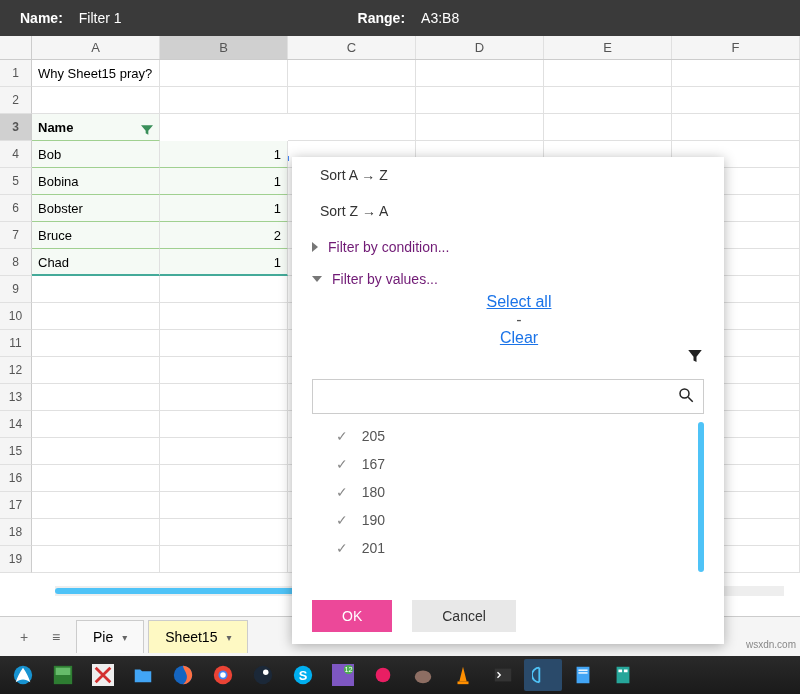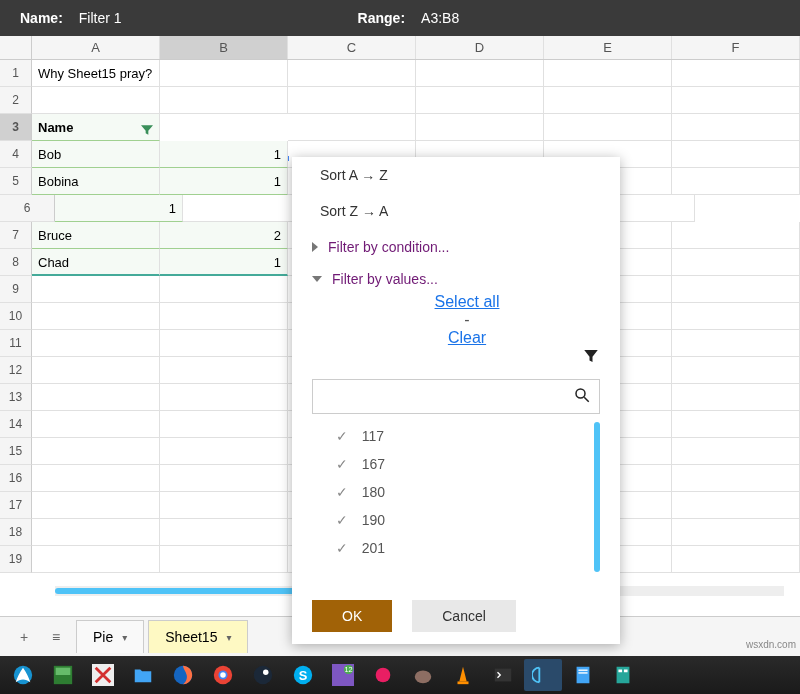--- a/index.html
+++ b/index.html
@@ -20,39 +20,39 @@
 .cell { flex: 0 0 128px; border-right: 1px solid #e0e0e0; border-bottom: 1px solid #e0e0e0; padding: 0 6px; font-size: 13px; line-height: 27px; overflow: hidden; white-space: nowrap; position: relative; }
 .cell.hdr { font-weight: bold; }
 .cell.frange { background: #f5faf5; border-bottom: 1px solid #a0d090; }
 .cell.frange.bot { border-bottom: 2px solid #4a9; }
 .cell.cur { outline: 2px solid #4285f4; outline-offset: -1px; margin-top: 44px; }
 .ficon { position: absolute; right: 4px; top: 6px; width: 16px; height: 16px; }
 .ficon svg { width: 16px; height: 16px; fill: #3a8f5a; }
 .hscroll { position: absolute; left: 55px; right: 16px; bottom: 0; height: 10px; background: #eee; }
 .hscroll .thumb { position: absolute; left: 0; width: 260px; height: 6px; top: 2px; background: #4fc3f7; border-radius: 3px; }
 
-.popup { position: absolute; left: 292px; top: 157px; width: 328px; background: #fff; box-shadow: 0 2px 12px rgba(0,0,0,0.3); z-index: 10; font-size: 14px; padding-bottom: 12px; }
+.popup { position: absolute; left: 292px; top: 157px; width: 432px; background: #fff; box-shadow: 0 2px 12px rgba(0,0,0,0.3); z-index: 10; font-size: 14px; padding-bottom: 12px; }
 .popup .item { padding: 10px 28px; color: #333; cursor: pointer; }
 .popup .sec { padding: 10px 20px 6px 20px; color: #701a75; display: flex; align-items: center; }
 .popup .tri { display: inline-block; width: 0; height: 0; margin-right: 10px; }
 .tri.r { border-top: 5px solid transparent; border-bottom: 5px solid transparent; border-left: 6px solid #777; }
 .tri.d { border-left: 5px solid transparent; border-right: 5px solid transparent; border-top: 6px solid #777; }
 .popup .links { padding: 0 20px 10px 42px; font-size: 16px; display: flex; align-items: center; flex-direction: column; }
 .popup .links a { color: #1a73e8; text-decoration: underline; }
 .popup .links .dash { margin: 0 4px; color: #555; }
 .popup .links .ficon2 { margin-left: auto; }
 .popup .sbox { margin: 0 20px 8px 20px; display: flex; border: 1px solid #ccc; padding: 6px 8px; align-items: center; }
 .popup .sbox input { flex: 1; border: none; outline: none; font-size: 14px; }
 .popup .vlist { margin: 0 20px 10px 20px; height: 160px; position: relative; }
 .popup .vrow { padding: 6px 0 6px 24px; display: flex; align-items: center; color: #555; font-size: 14px; }
 .popup .vrow .chk { margin-right: 14px; color: #888; }
 .popup .vscroll { position: absolute; right: 0; top: 0; width: 6px; height: 150px; background: #4fc3f7; border-radius: 3px; }
 .popup .btns { padding: 8px 20px 0 20px; display: flex; gap: 20px; }
 .popup .btn { padding: 8px 30px; border: none; font-size: 14px; cursor: pointer; }
-.popup .btn.ok { background: #a16207; color: #fff; }
+.popup .btn.ok { background: #ec4899; color: #fff; }
 .popup .btn.cancel { background: #e8e8e8; color: #333; }
 
 .tabs { position: absolute; left: 0; right: 0; bottom: 38px; height: 40px; background: #f5f5f5; border-top: 1px solid #ccc; display: flex; align-items: center; padding: 0 8px; font-size: 14px; }
 .tabs .tbtn { width: 32px; height: 32px; display: flex; align-items: center; justify-content: center; color: #666; }
 .tabs .tab { padding: 8px 16px; border: 1px solid #ccc; border-bottom: none; margin-left: 4px; background: #f9f9f9; display: flex; align-items: center; gap: 9px; }
 .tabs .tab.act { background: #fef9c3; font-weight: 400; }
 .tabs .dd { font-size: 10px; color: #666; }
 
 .taskbar { position: absolute; left: 0; right: 0; bottom: 0; height: 38px; background: linear-gradient(#2a2a2a,#1a1a1a); display: flex; align-items: center; padding: 0 4px; gap: 2px; }
 .taskbar .ti { width: 38px; height: 32px; display: flex; align-items: center; justify-content: center; border-radius: 2px; }
@@ -125,20 +125,21 @@
         <div class="rh">5</div>
         <div class="cell frange">Bobina</div>
         <div class="cell frange" style="text-align:right">1</div>
         <div class="cell"></div>
         <div class="cell"></div>
         <div class="cell"></div>
         <div class="cell"></div>
       </div>
   <div class="row">
         <div class="rh">6</div>
+        <div class="cell frange">Bobster</div>
         <div class="cell frange" style="text-align:right">1</div>
         <div class="cell"></div>
         <div class="cell"></div>
         <div class="cell"></div>
         <div class="cell"></div>
       </div>
   <div class="row">
         <div class="rh">7</div>
         <div class="cell frange">Bruce</div>
         <div class="cell frange" style="text-align:right">2</div>
@@ -283,21 +284,21 @@
   <div class="sbox">
     <input placeholder="" style="">
     <span><svg width="18" height="18" viewBox="0 0 24 24">
           <circle cx="10" cy="10" r="6" fill="none" stroke="#222" stroke-width="2"></circle>
           <line x1="15" y1="15" x2="21" y2="21" stroke="#222" stroke-width="2"></line>
         </svg></span>
   </div>
   <div class="vlist">
     <div class="vrow">
         <span class="chk">✓</span>
-        <span>117</span>
+        <span>205</span>
       </div>
     <div class="vrow">
         <span class="chk">✓</span>
         <span>167</span>
       </div>
     <div class="vrow">
         <span class="chk">✓</span>
         <span>180</span>
       </div>
     <div class="vrow">

